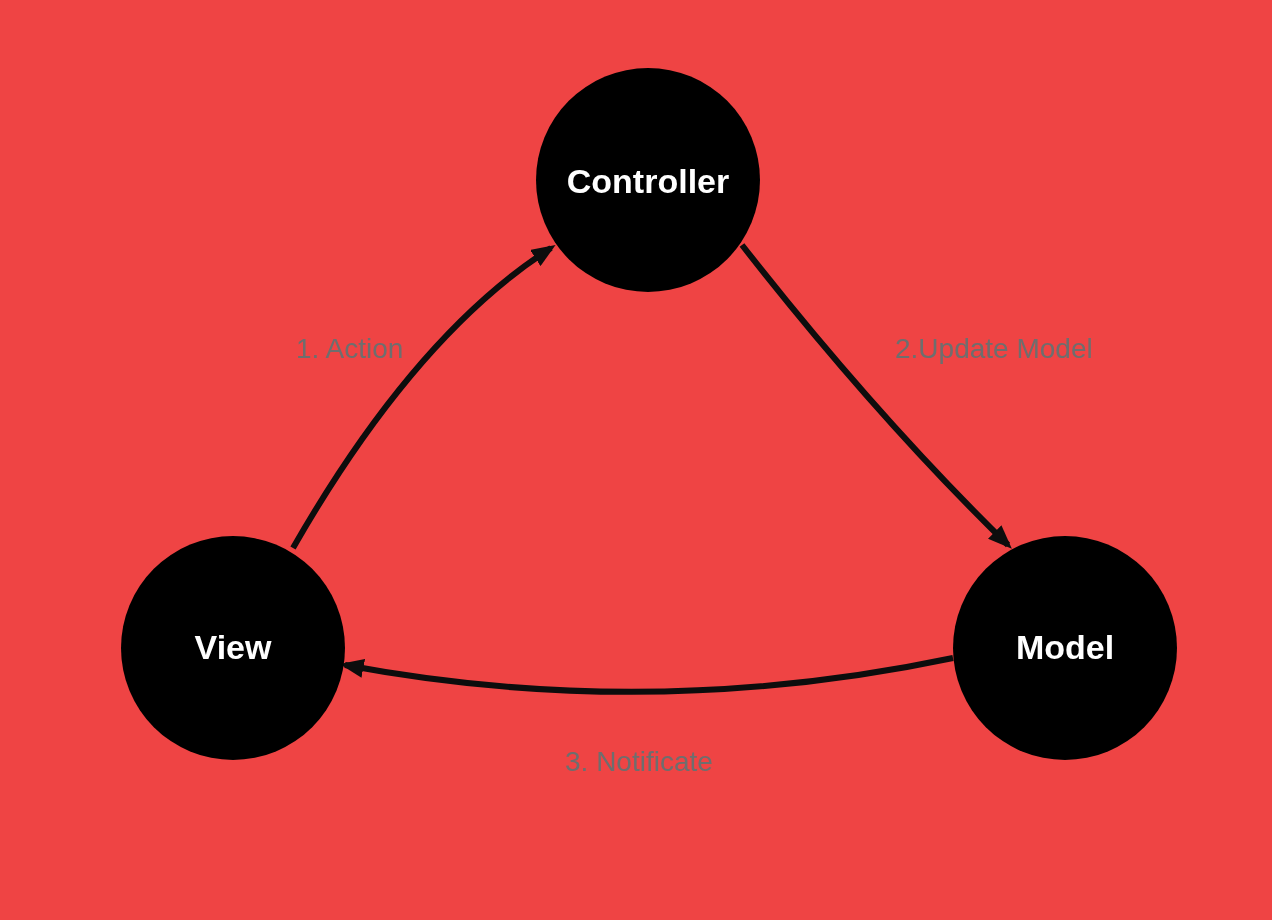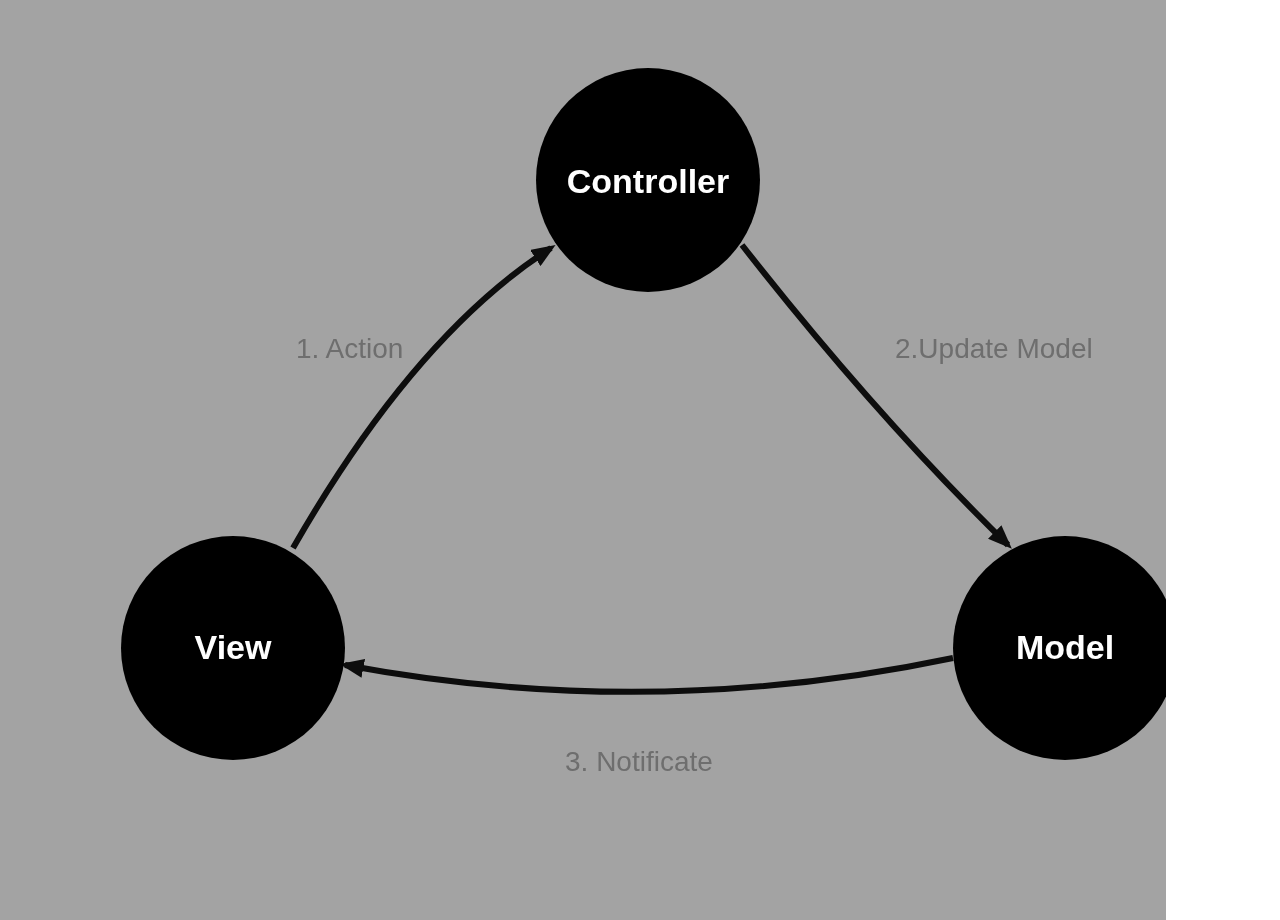--- a/index.html
+++ b/index.html
@@ -2,23 +2,23 @@
 <html><head>
 <meta charset="utf-8">
 <style>
   html, body {
     margin: 0;
     padding: 0;
     background: #ffffff;
   }
   .canvas {
     position: relative;
-    width: 1166px;
+    width: 1272px;
     height: 920px;
-    background: #a3a3a3;
+    background: #ef4444;
     overflow: hidden;
     font-family: "Liberation Sans", sans-serif;
   }
   svg.diagram {
     display: block;
     width: 1280px;
     height: 920px;
   }
   .edge {
     fill: none;

